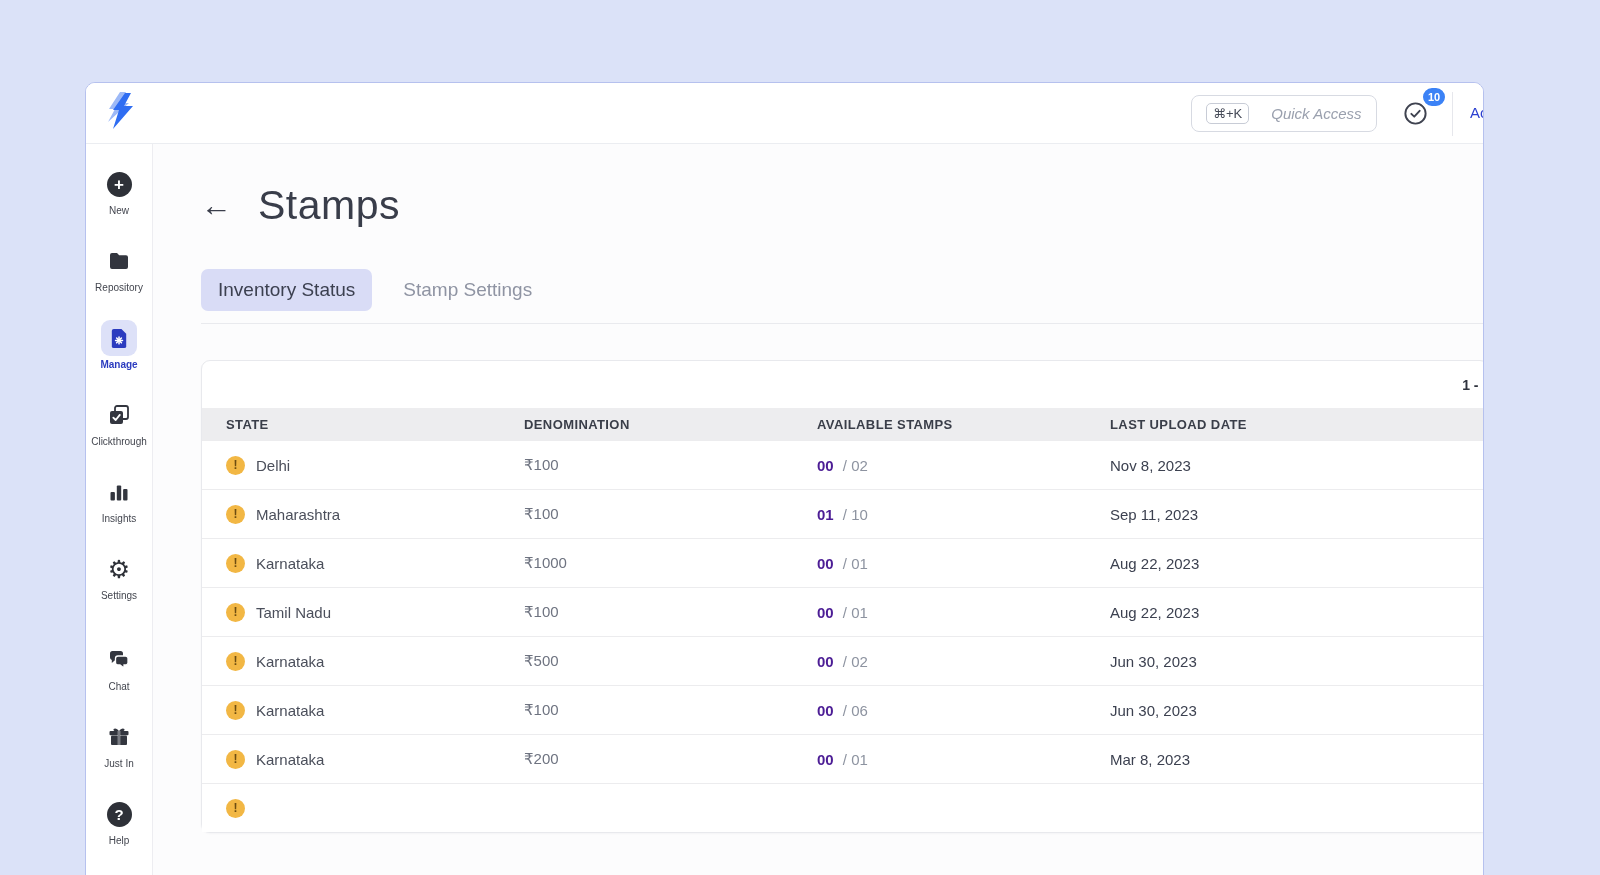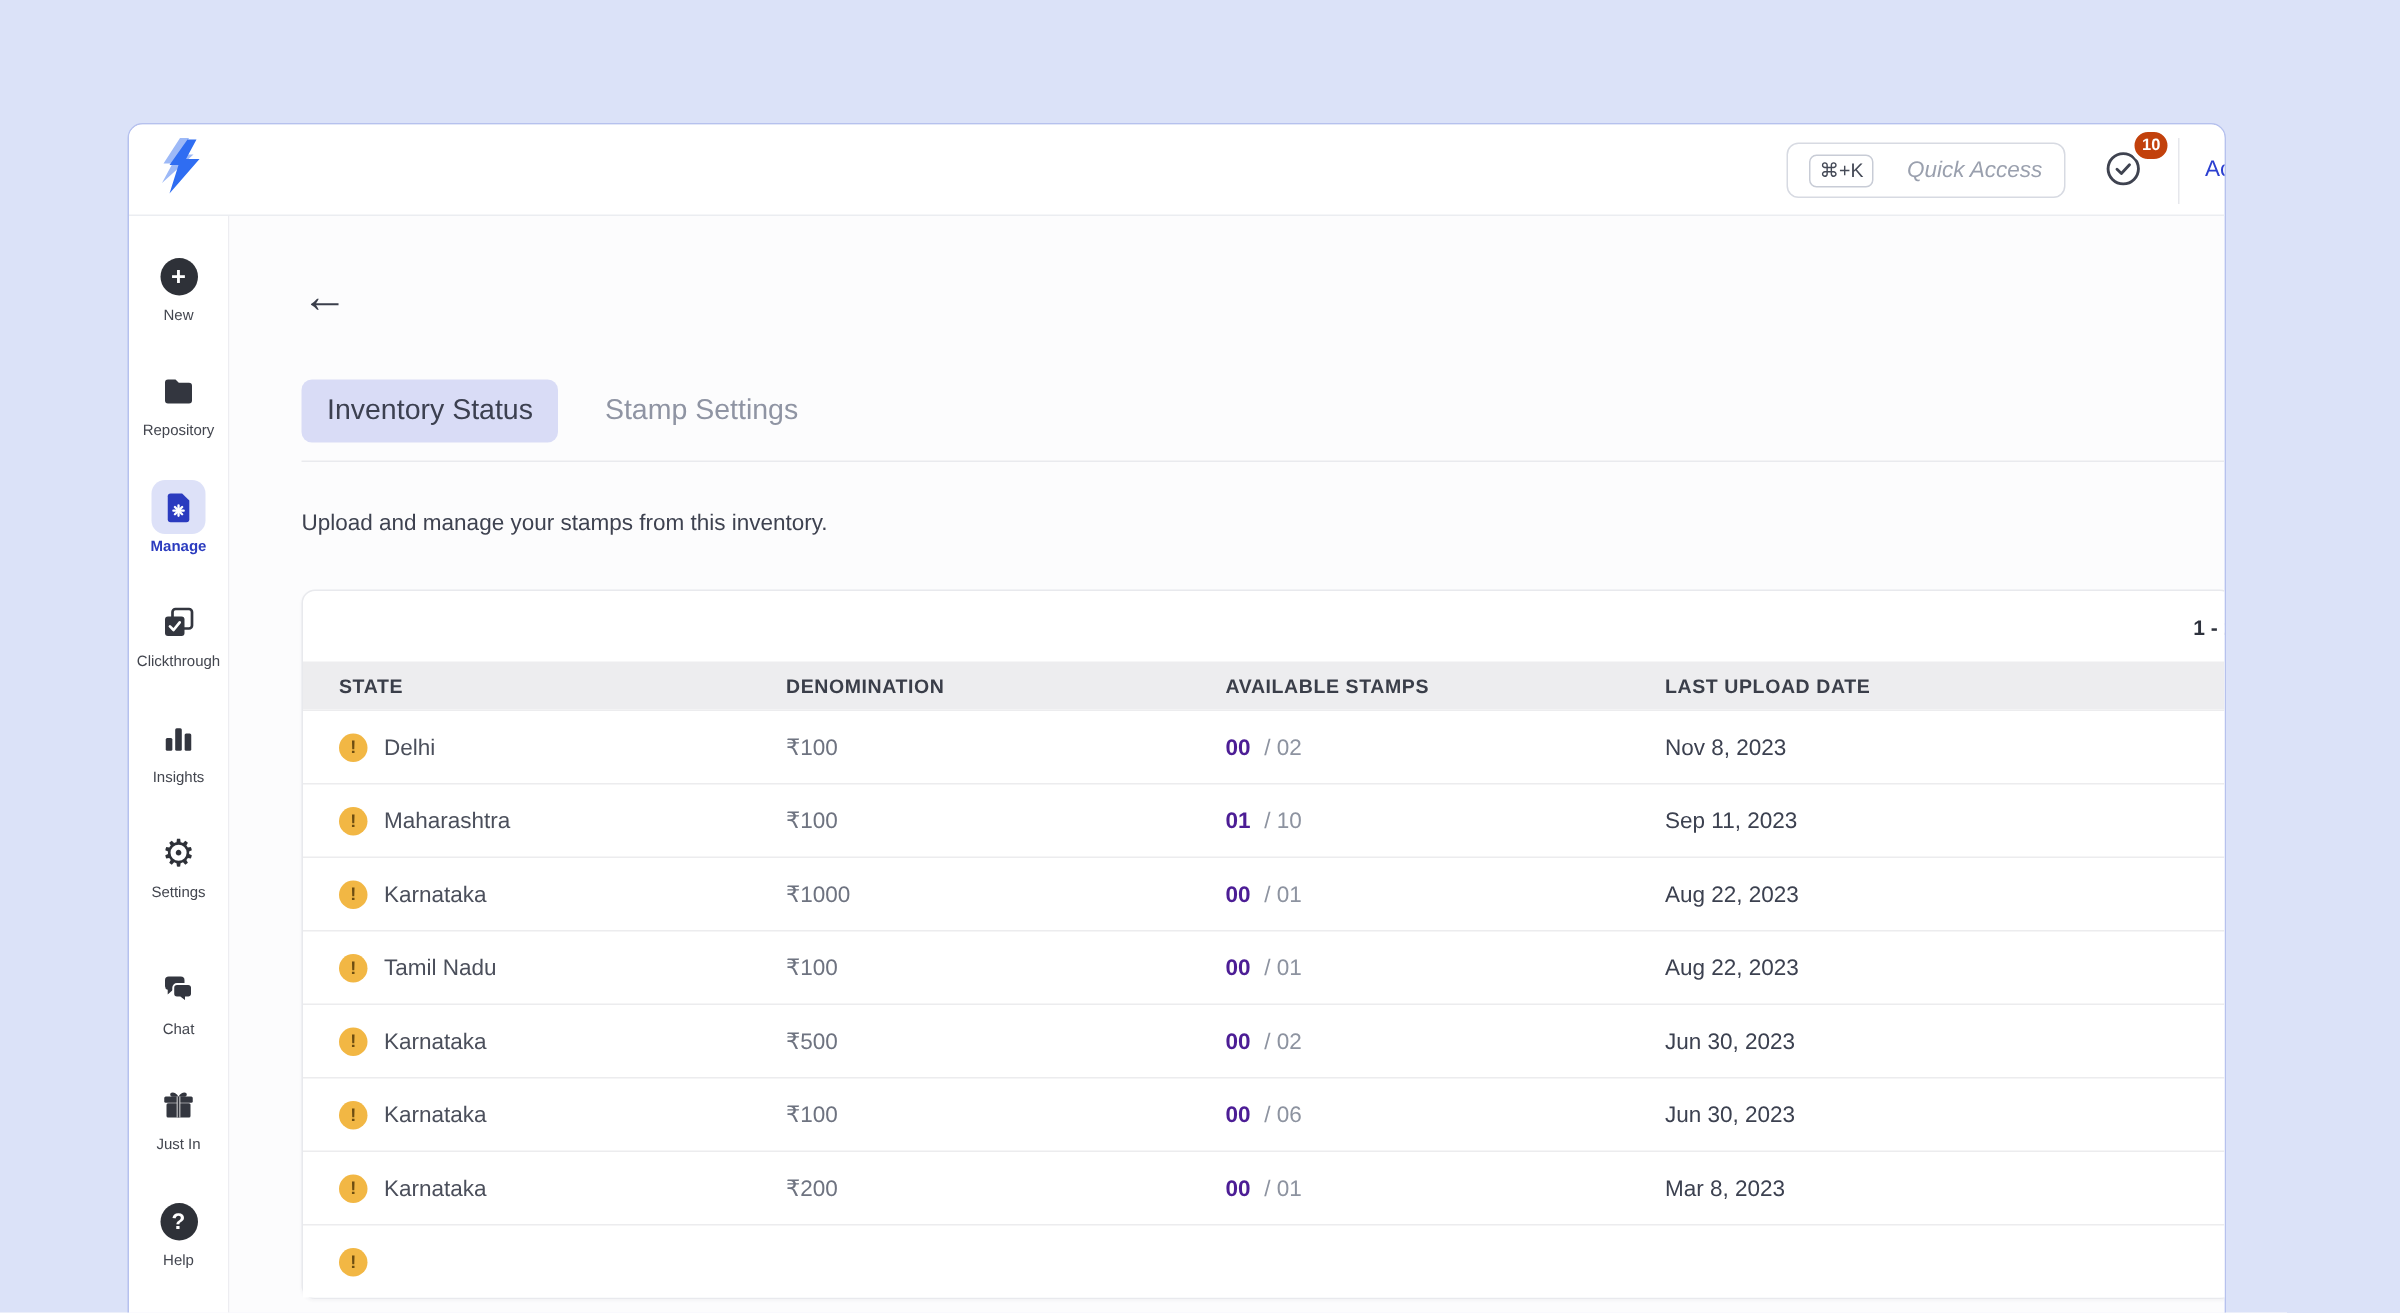--- a/index.html
+++ b/index.html
@@ -19,21 +19,21 @@
   .quick-access {
     position:absolute; left:1105px; top:12px; height:37px;
     border:1px solid #d7dae2; border-radius:8px; background:#fff;
     display:flex; align-items:center; gap:10px; padding:0 14px; cursor:pointer;
   }
   .kbd { border:1px solid #c8ccd6; border-radius:5px; padding:2px 6px; font-size:13px; color:#454a57; background:#fff; }
   .qa-label { font-size:15px; color:#9aa0ae; font-style:italic; white-space:nowrap;margin-left:12px; }
   .task-btn { position:absolute; left:1311px; top:14px; width:36px; height:36px; display:flex; align-items:center; justify-content:center; cursor:pointer; }
   .badge {
     position:absolute; left:1334px; top:2px; min-width:25px; height:24px; padding:0 5px;
-    background:#c2410c; border:3px solid #fff; border-radius:13px;
+    background:#3b82f6; border:3px solid #fff; border-radius:13px;
     color:#fff; font-size:11px; font-weight:bold;
     display:flex; align-items:center; justify-content:center;
   }
   .header-vdivider { position:absolute; left:1366px; top:9px; width:1px; height:44px; background:#e6e7ec; }
   .account { position:absolute; left:1384px; top:21px; font-size:15px; font-weight:500; color:#2b3fd0; white-space:nowrap; cursor:pointer; }
   
   .body-row { display:flex; height:calc(100% - 61px); }
   .sidebar {
     flex:0 0 67px; width:67px; background:#fff; border-right:1px solid #ededf1;
     display:flex; flex-direction:column; align-items:center; padding-top:22px;
@@ -206,28 +206,28 @@
         </div>
         <div class="nav-label">Help</div>
       </div>
 
     </div>
 
     <div class="main">
 
       <div class="title-row">
         <span class="back-arrow">←</span>
+        <span class="page-title">Stamps</span>
       </div>
 
       <div class="tabs-row">
         <div class="tab active">Inventory Status</div>
         <div class="tab">Stamp Settings</div>
       </div>
 
-      <div class="description">Upload and manage your stamps from this inventory.</div>
 
       <div class="table-card">
         <div class="pagi-row">
           <span class="pagi">1 - 10</span>
         </div>
         <div class="thead">
           <div>STATE</div>
           <div>DENOMINATION</div>
           <div>AVAILABLE STAMPS</div>
           <div>LAST UPLOAD DATE</div>

